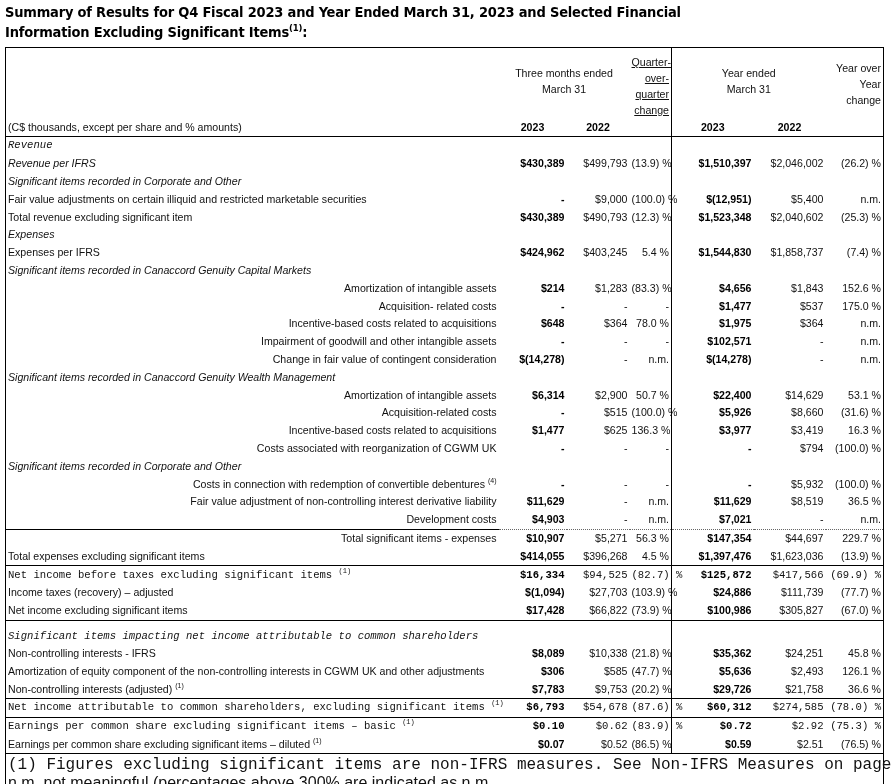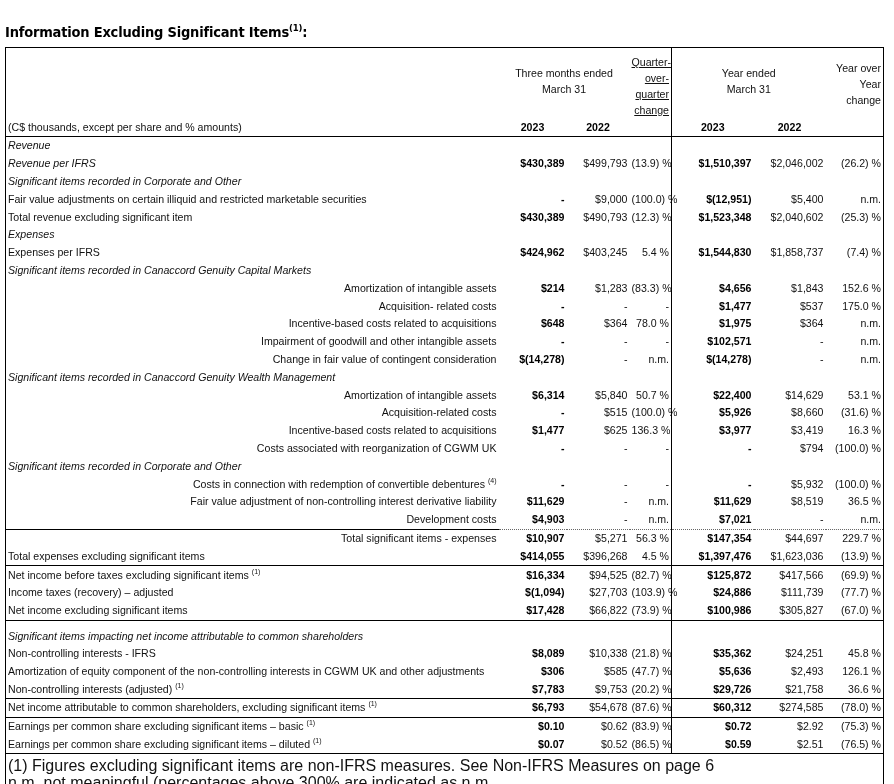--- a/index.html
+++ b/index.html
@@ -29,32 +29,32 @@
   .b { font-weight: bold; color: #000; }
   .it { font-style: italic; }
   .ind { padding-left: 22px !important; text-align: right; }
   .vr { border-right: 1.3px solid #000; }
   tr.hdr td { vertical-align: bottom; }
   tr.hdr1 td { height: 66px; vertical-align: middle; line-height: 16px; }
   tr.hdr1 .qoq, tr.hdr1 .yoy { text-align: right; }
   tr.hdr1 .grp { text-align: center; }
   tr.hdr2 td { height: 20px; vertical-align: bottom; padding-bottom: 2px; }
   tr.hdr2 .yr { text-align: center; }
-  tr.top td { border-top: 1.3px solid #000; }
+  tr.top td { border-top: 1.3px solid #000; font-family: Liberation Mono, monospace; }
   tr.dotted td.n { border-top: 1px dotted #666; }
   tr.dotted td.lbl { border-top: 1.3px solid #000; }
   tr.tall2 td { height: 22px; vertical-align: bottom; padding-bottom: 2px; }
   sup.fn { font-size: 7px; vertical-align: super; line-height: 0; }
   tr.foot td { height: 17px; font-size: 16px; }
 </style>
 </head>
 <body>
 
 <div class="title">
-  <br>
+  <span>Summary of Results for Q4 Fiscal 2023 and Year Ended March 31, 2023 and Selected Financial</span><br>
   <span>Information Excluding Significant Items</span><sup>(1)</sup><span>:</span>
 </div>
 
 <table class="fin">
   <colgroup>
     <col class="c-label">
       <col class="c-q23">
       <col class="c-q22">
       <col class="c-qoq">
       <col class="c-y23">
@@ -215,21 +215,21 @@
         <td class="n num b"></td>
         <td class="n num"></td>
         <td class="n num vr"></td>
         <td class="n num b"></td>
         <td class="n num"></td>
         <td class="n num"></td>
       </tr>
       <tr class="">
         <td class="lbl ind"><span>Amortization of intangible assets</span></td>
         <td class="n num b">$6,314</td>
-        <td class="n num">$5,840</td>
+        <td class="n num">$2,900</td>
         <td class="n num vr">50.7 %</td>
         <td class="n num b">$22,400</td>
         <td class="n num">$14,629</td>
         <td class="n num">53.1 %</td>
       </tr>
       <tr class="">
         <td class="lbl ind"><span>Acquisition-related costs</span></td>
         <td class="n num b">-</td>
         <td class="n num">$515</td>
         <td class="n num vr">(100.0) %</td>

